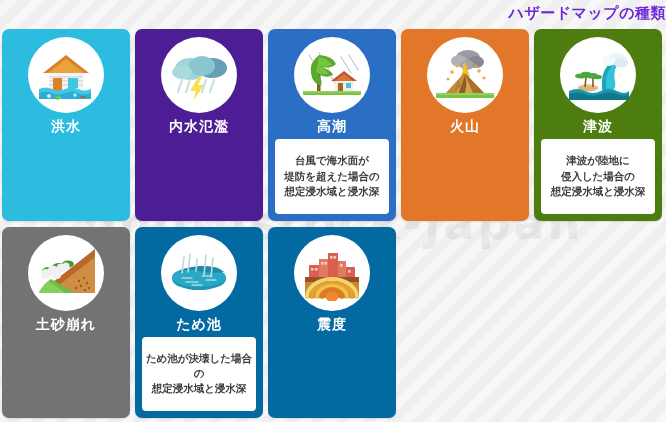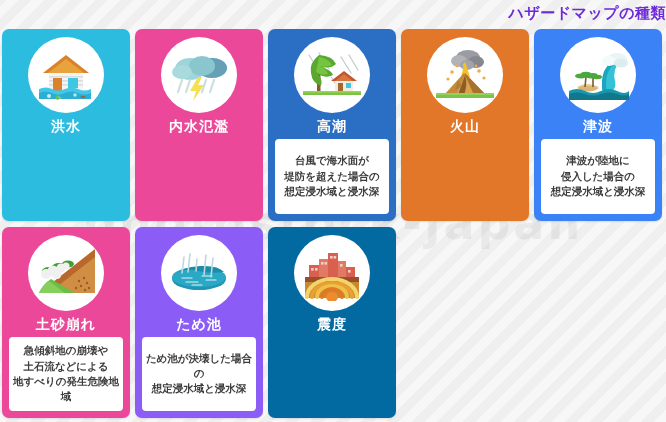--- a/index.html
+++ b/index.html
@@ -152,21 +152,21 @@
           <circle cx="24" cy="51" r="1.6" fill="#ffffff" opacity="0.7"></circle>
           <circle cx="40" cy="48" r="1.7" fill="#ffffff" opacity="0.7"></circle>
           <path d="M20 50 l4-3 -1 3 4 1 -5 2 z" fill="#6cbf4b"></path>
           <path d="M45 50 q3-2 6 0 q-3 2 -6 0z" fill="#b5552d"></path>
         </svg>
       </span>
     </div>
     <div class="card-title">洪水</div>
   </div>
 
-  <div class="card" style="background:#ec4899">
+  <div class="card" style="background:#4c1d95">
     <div class="icon-circle">
       <span>
         <svg width="62" height="56" viewBox="0 0 62 56">
           <ellipse cx="44" cy="21" rx="15" ry="10" fill="#6fa8bf"></ellipse>
           <ellipse cx="44" cy="21" rx="15" ry="10" fill="#5d98b0" opacity="0.5"></ellipse>
           <ellipse cx="22" cy="22" rx="15" ry="11" fill="#9fd4d8"></ellipse>
           <ellipse cx="34" cy="19" rx="13" ry="10" fill="#8ac6cd"></ellipse>
           <ellipse cx="14" cy="25" rx="10" ry="7" fill="#a8dade"></ellipse>
           <g stroke="#c9dfe0" stroke-width="2.2" stroke-linecap="round">
             <line x1="14" y1="33" x2="10" y2="45"></line>
@@ -237,21 +237,21 @@
             <circle cx="42" cy="19" r="1.4"></circle>
           </g>
           <rect x="2" y="46" width="58" height="5" fill="#79c349"></rect>
           <rect x="2" y="46" width="58" height="2" fill="#8fd25c"></rect>
         </svg>
       </span>
     </div>
     <div class="card-title">火山</div>
   </div>
 
-  <div class="card" style="background:#3b82f6">
+  <div class="card" style="background:#4d7c0f">
     <div class="icon-circle">
       <span>
         <svg width="62" height="56" viewBox="0 0 62 56">
           <path d="M36 48 q-6 -30 18 -38 q-12 12 -8 26 q3 10 -10 12z" fill="#1aa7bd"></path>
           <path d="M40 46 q-5 -24 14 -34 q-9 11 -6 22 q2 10 -8 12z" fill="#35c2d6"></path>
           <ellipse cx="50" cy="12" rx="10" ry="6" fill="#e9f4f6"></ellipse>
           <ellipse cx="42" cy="14" rx="7" ry="5" fill="#f4fafb"></ellipse>
           <ellipse cx="54" cy="16" rx="7" ry="4.5" fill="#dcecef"></ellipse>
           <path d="M10 40 q10 -6 22 0 q-10 5 -22 0z" fill="#e8c98c"></path>
           <path d="M10 41 q10 -4 22 0 q-10 7 -22 0z" fill="#d9b676"></path>
@@ -272,21 +272,21 @@
       </span>
     </div>
     <div class="card-title">津波</div>
     <div class="desc-panel">
       <div class="desc-text">津波が陸地に
 侵入した場合の
 想定浸水域と浸水深</div>
     </div>
   </div>
 
-  <div class="card" style="background:#ec4899">
+  <div class="card" style="background:#737373">
     <div class="icon-circle">
       <span>
         <svg width="62" height="56" viewBox="0 0 62 56">
           <path d="M60 4 L60 48 L4 48 Z" fill="#b9682c"></path>
           <path d="M60 12 L60 48 L14 48 Z" fill="#d08d44"></path>
           <path d="M4 48 L40 48 L16 34 q-8 5 -12 14z" fill="#6bbd46"></path>
           <path d="M4 48 L30 48 L14 36 q-7 5 -10 12z" fill="#86cf5c"></path>
           <g fill="#3f9e34">
             <ellipse cx="14" cy="26" rx="7" ry="4"></ellipse>
             <ellipse cx="24" cy="22" rx="7" ry="4"></ellipse>
@@ -306,28 +306,23 @@
             <circle cx="46" cy="41" r="1.2"></circle>
             <circle cx="52" cy="38" r="1.2"></circle>
             <circle cx="54" cy="43" r="1.2"></circle>
             <circle cx="41" cy="43" r="1.2"></circle>
             <circle cx="50" cy="45" r="1.2"></circle>
           </g>
         </svg>
       </span>
     </div>
     <div class="card-title">土砂崩れ</div>
-    <div class="desc-panel">
-      <div class="desc-text">急傾斜地の崩壊や
-土石流などによる
-地すべりの発生危険地域</div>
-    </div>
-  </div>
-
-  <div class="card" style="background:#8b5cf6">
+  </div>
+
+  <div class="card" style="background:#0369a1">
     <div class="icon-circle">
       <span>
         <svg width="62" height="56" viewBox="0 0 62 56">
           <ellipse cx="31" cy="34" rx="27" ry="11" fill="#2196b4"></ellipse>
           <ellipse cx="31" cy="32" rx="27" ry="10" fill="#2aa9c6"></ellipse>
           <path d="M6 30 q10 -8 24 -4 q12 3 26 1 q-6 -7 -24 -6 q-18 1 -26 9z" fill="#1d8ca8"></path>
           <g stroke="#ffffff" stroke-width="1.2" stroke-linecap="round" opacity="0.85">
             <line x1="14" y1="33" x2="24" y2="33"></line>
             <line x1="18" y1="37" x2="30" y2="37"></line>
             <line x1="34" y1="31" x2="44" y2="31"></line>

